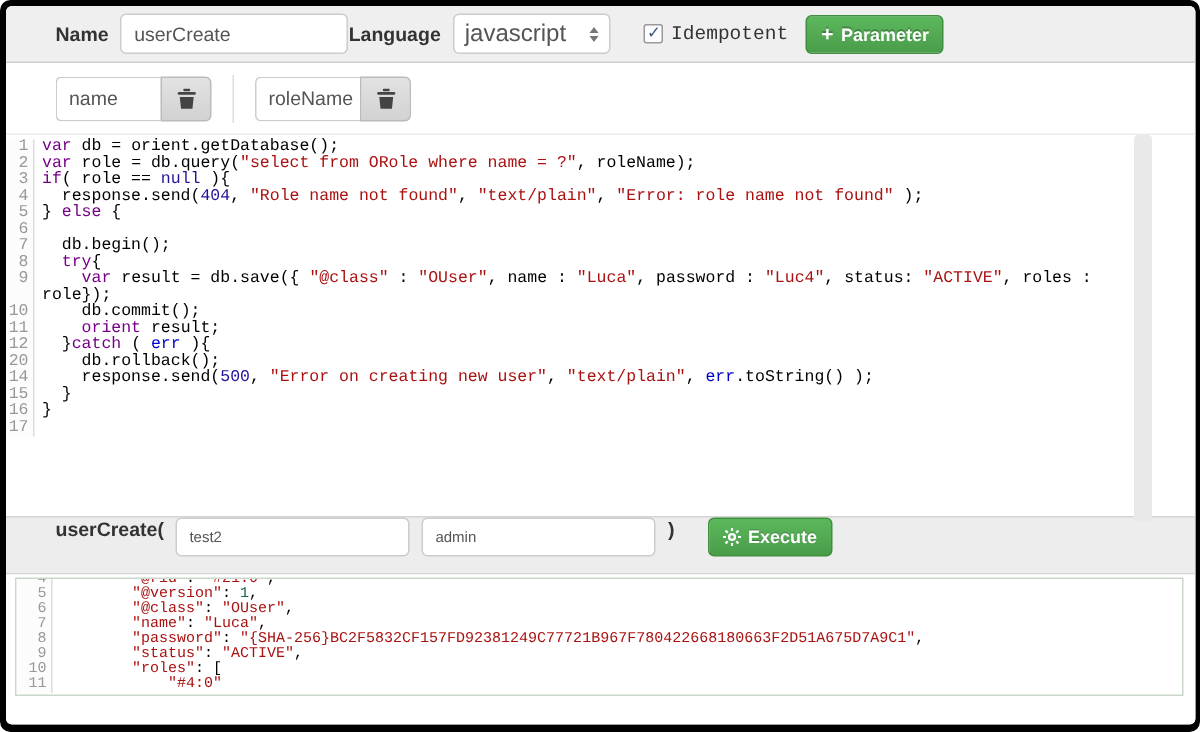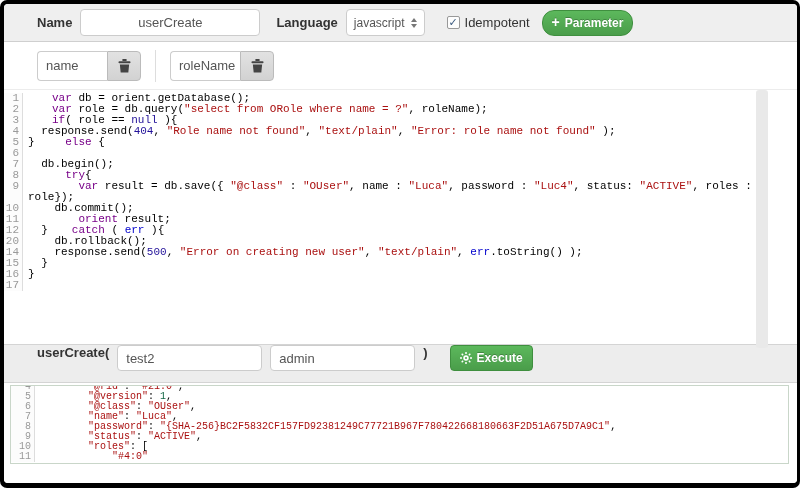--- a/index.html
+++ b/index.html
@@ -10,31 +10,31 @@
   .content { position:relative; width:100%; height:100%; background:#ffffff; border-radius:4px;
              overflow:hidden; display:flex; flex-direction:column; }
 
   
   .toolbar { flex:0 0 38px; background:#efefef; border-bottom:1px solid #cfcfcf;
              display:flex; align-items:center; }
   .tb-label { font-size:13px; font-weight:bold; color:#333; }
   .tb-input { height:27px; border:1px solid #ccc; border-radius:4px; padding:0 8px;
               font-size:13px; color:#555; background:#fff; font-family:"Liberation Sans",sans-serif; }
   .select-box { height:27px; border:1px solid #ccc; border-radius:4px; background:#fff;
-                display:flex; align-items:center; padding:0 7px; gap:6px; font-size:12px; color:#555;text-align:right; }
+                display:flex; align-items:center; padding:0 7px; gap:16px; font-size:16px; color:#555;text-align:right; }
   .stepper { display:inline-flex; flex-direction:column; gap:2px; }
   .tri-up { width:0; height:0; border-left:3.5px solid transparent; border-right:3.5px solid transparent;
             border-bottom:4.5px solid #777; }
   .tri-down { width:0; height:0; border-left:3.5px solid transparent; border-right:3.5px solid transparent;
               border-top:4.5px solid #777; }
   .checkbox { width:13px; height:13px; border:1px solid #999; border-radius:2px; background:#fdfdfd;
               display:inline-flex; align-items:center; justify-content:center; font-size:11px;
               line-height:11px; color:#39597e; }
   .checkbox::after { content:"✓"; }
-  .chk-label { font-size:13px; color:#333; }
+  .chk-label { font-size:13px; color:#333;font-family:Liberation Mono, monospace; }
   .btn-green { display:inline-flex; align-items:center; gap:5px; cursor:pointer;
                background:linear-gradient(#5cb85c,#4a9d4a); border:1px solid #3f8f3f; border-radius:4px;
                color:#fff; font-size:12px; font-weight:bold; padding:5px 9px;
                text-shadow:0 -1px 0 rgba(0,0,0,0.25); }
   .plus-icon::before { content:"+"; font-weight:bold; font-size:14px; line-height:12px; }
 
   
   .params { flex:0 0 47px; background:#fff; display:flex; align-items:center; }
   .param-group { display:flex; align-items:stretch; height:30px; }
   .param-input { width:70px; border:1px solid #ccc; border-right:none; border-radius:4px 0 0 4px;
@@ -44,58 +44,58 @@
                cursor:pointer; }
   .param-divider { width:1px; height:32px; background:#ddd; margin:0 14px; }
 
   
   .editor { flex:0 0 255px; background:#fff; border-top:1px solid #ececec; overflow:hidden;
             padding-top:3px; font-family:"Liberation Mono","DejaVu Sans Mono",monospace; }
   .code-line { display:flex; font-size:11px; line-height:11px; }
   .gutter { flex:0 0 19px; text-align:right; padding-right:3px; color:#999; border-right:1px solid #ddd;
             background:#fcfcfc; }
   .code-text { padding-left:5px; white-space:pre-wrap; color:#000; flex:1; }
-  .tok-kw   { color:#770088;margin-left:24px; }
+  .tok-kw   { color:#770088; }
   .tok-str  { color:#aa1111; }
   .tok-num  { color:#221199; }
   .tok-atom { color:#221199; }
   .tok-def  { color:#0000cc; }
   .tok-grn  { color:#116644; }
 
   
   .execbar { flex:0 0 39px; background:#ededed; border-top:1px solid #d4d4d4; border-bottom:1px solid #d4d4d4;
              display:flex; align-items:flex-start; }
   .exec-fn { font-size:13px; font-weight:bold; color:#333; }
-  .exec-input { width:145px; height:26px; border:1px solid #ccc; border-radius:4px; padding:0 8px;
-                font-size:13px; color:#555; background:#fff; font-family:"Liberation Sans",sans-serif; }
+  .exec-input { width:156px; height:26px; border:1px solid #ccc; border-radius:4px; padding:0 8px;
+                font-size:10px; color:#555; background:#fff; font-family:"Liberation Sans",sans-serif; }
 
   
   .outputwrap { flex:1; position:relative; background:#fff; padding:2px 8px 0 6px; }
   .outputbox { height:79px; border:1px solid #c9d6c9; overflow:hidden; background:#fff;
                font-family:"Liberation Mono","DejaVu Sans Mono",monospace; }
   .outputbox .output-scroll { margin-top:-4px; }
   .outputbox .code-line { font-size:10px; line-height:10px; }
   .outputbox .gutter { flex:0 0 24px; }
 
   
   .vscroll { position:absolute; left:752px; top:86px; width:12px; height:258px; background:#e9e9e9;
              border-radius:3px; }
 
-  .ml33 { margin-left:33px; } .ml16 { margin-left:16px; } .ml12 { margin-left:12px;border-radius:12px; }
+  .ml33 { margin-left:33px; } .ml16 { } .ml12 { margin-left:12px; }
   .ml10 { margin-left:22px; } .ml8 { margin-left:8px; } .ml5 { margin-left:5px; }
 </style>
 </head>
 <body>
 
 <div class="frame">
   <div class="content">
 
     <div class="toolbar">
       <span class="tb-label ml33">Name</span>
-      <input class="tb-input ml8" style="width: 180px; text-align: center;" type="text" value="userCreate">
+      <input class="tb-input ml8" style="width: 152px;" type="text" value="userCreate">
       <span class="tb-label ml16">Language</span>
       <div class="select-box ml8">
         <span>javascript</span>
         <span class="stepper">
           <span class="tri-up"></span>
             <span class="tri-down"></span>
         </span>
       </div>
       <span class="checkbox ml10"></span>
       <span class="chk-label ml5">Idempotent</span>

